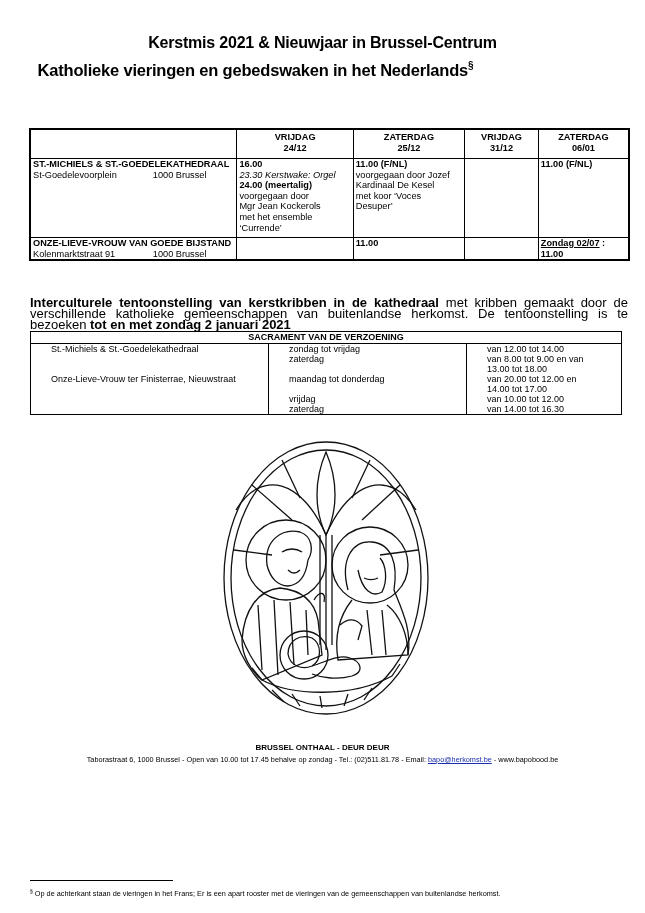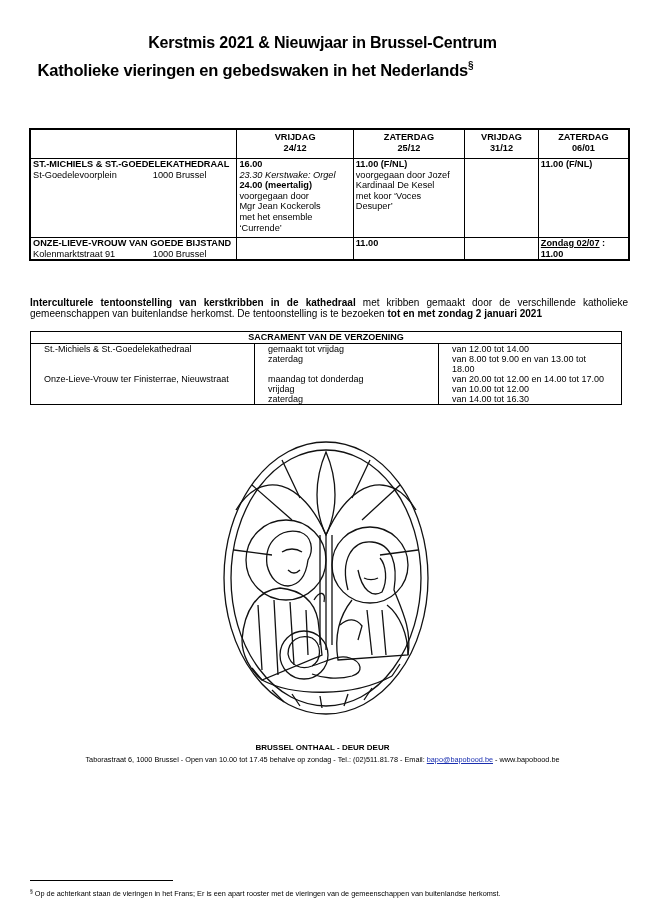--- a/index.html
+++ b/index.html
@@ -32,30 +32,30 @@
   }
   table.sched tr.hdr { border-bottom: 1.5px solid #000; }
   .loc-name { font-weight: bold; white-space: nowrap; }
   .loc-addr { display: flex; justify-content: space-between; padding-right: 28px; }
   .b { font-weight: bold; }
   .i { font-style: italic; }
   .u { text-decoration: underline; }
 
   .expo {
     position: absolute; left: 30px; top: 297px; width: 598px;
-    font-size: 10px; line-height: 11px; text-align: justify;
+    font-size: 13px; line-height: 11px; text-align: justify;
   }
 
   
   table.conf {
     position: absolute; left: 30px; top: 331px; width: 592px;
     border-collapse: collapse; font-size: 9px; line-height: 10px;
     border: 1px solid #000;
   }
-  table.conf td { border-left: 1px solid #000; border-right: 1px solid #000; padding: 0 13px; vertical-align: top; }
+  table.conf td { border-left: 1px solid #000; border-right: 1px solid #000; padding: 0 20px; vertical-align: top; }
   table.conf tr.chdr td { border: 1px solid #000; font-weight: bold; text-align: center; height: 11px; }
   table.conf tr.last td { border-bottom: 1px solid #000; }
   table.conf td.c0 { width: 197px; }
   table.conf td.c1 { width: 157px; }
 
   .art {
     position: absolute; left: 222px; top: 440px; width: 208px; height: 276px;
   }
 
   .footer-title {
@@ -161,21 +161,21 @@
 
 <div class="expo"><span class="b">Interculturele tentoonstelling van kerstkribben in de kathedraal</span><span> met kribben gemaakt door de verschillende katholieke gemeenschappen van buitenlandse herkomst. De tentoonstelling is te bezoeken </span><span class="b">tot en met zondag 2 januari 2021</span></div>
 
 <table class="conf">
   <tbody>
       <tr class="chdr">
     <td colspan="3">SACRAMENT VAN DE VERZOENING</td>
   </tr>
   <tr>
     <td class="c0">St.-Michiels &amp; St.-Goedelekathedraal</td>
-    <td class="c1">gemaakt tot vrijdag</td>
+    <td class="c1">zondag tot vrijdag</td>
     <td>van 12.00 tot 14.00</td>
   </tr>
   <tr>
     <td class="c0"></td>
     <td class="c1">zaterdag</td>
     <td>van 8.00 tot 9.00 en van 13.00 tot 18.00</td>
   </tr>
   <tr>
     <td class="c0">Onze-Lieve-Vrouw ter Finisterrae, Nieuwstraat</td>
     <td class="c1">maandag tot donderdag</td>
@@ -230,16 +230,16 @@
     <path d="M66 214 C66 200 78 194 90 198 C100 204 100 220 90 226 C80 230 68 226 66 214 Z"></path>
     <path d="M90 226 C104 222 116 214 128 218 C140 222 142 232 130 236 C116 240 100 238 90 234"></path>
 
     <path d="M40 240 C70 256 130 258 170 236"></path>
     <path d="M50 250 L62 262 M70 254 L78 266 M98 256 L100 268 M126 254 L122 266 M150 248 L142 260"></path>
     <path d="M30 228 L40 240 M178 224 L170 236"></path>
   </svg>
 </div>
 
 <div class="footer-title">BRUSSEL ONTHAAL - DEUR DEUR</div>
-<div class="footer-line"><span>Taborastraat 6, 1000 Brussel - Open van 10.00 tot 17.45 behalve op zondag - Tel.: (02)511.81.78 - Email: </span><a>bapo@bapobood.be</a><span> - www.bapobood.be</span></div>
+<div class="footer-line"><span>Taborastraat 6, 1000 Brussel - Open van 10.00 tot 17.45 behalve op zondag - Tel.: (02)511.81.78 - Email: </span><a>bapo@herkomst.be</a><span> - www.bapobood.be</span></div>
 
 <div class="fn-rule"></div>
 <div class="footnote"><sup>§</sup><span> Op de achterkant staan de vieringen in het Frans; Er is een apart rooster met de vieringen van de gemeenschappen van buitenlandse herkomst.</span></div>
 
 </body></html>

